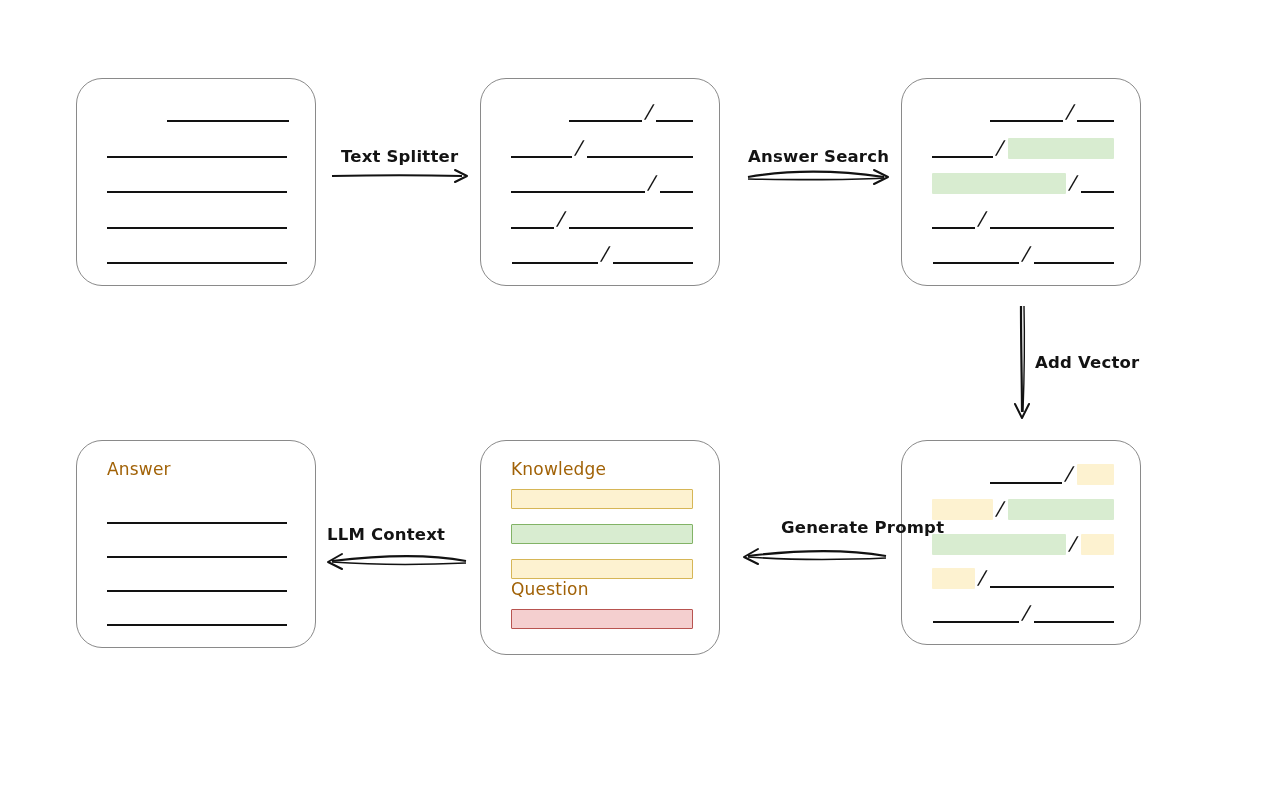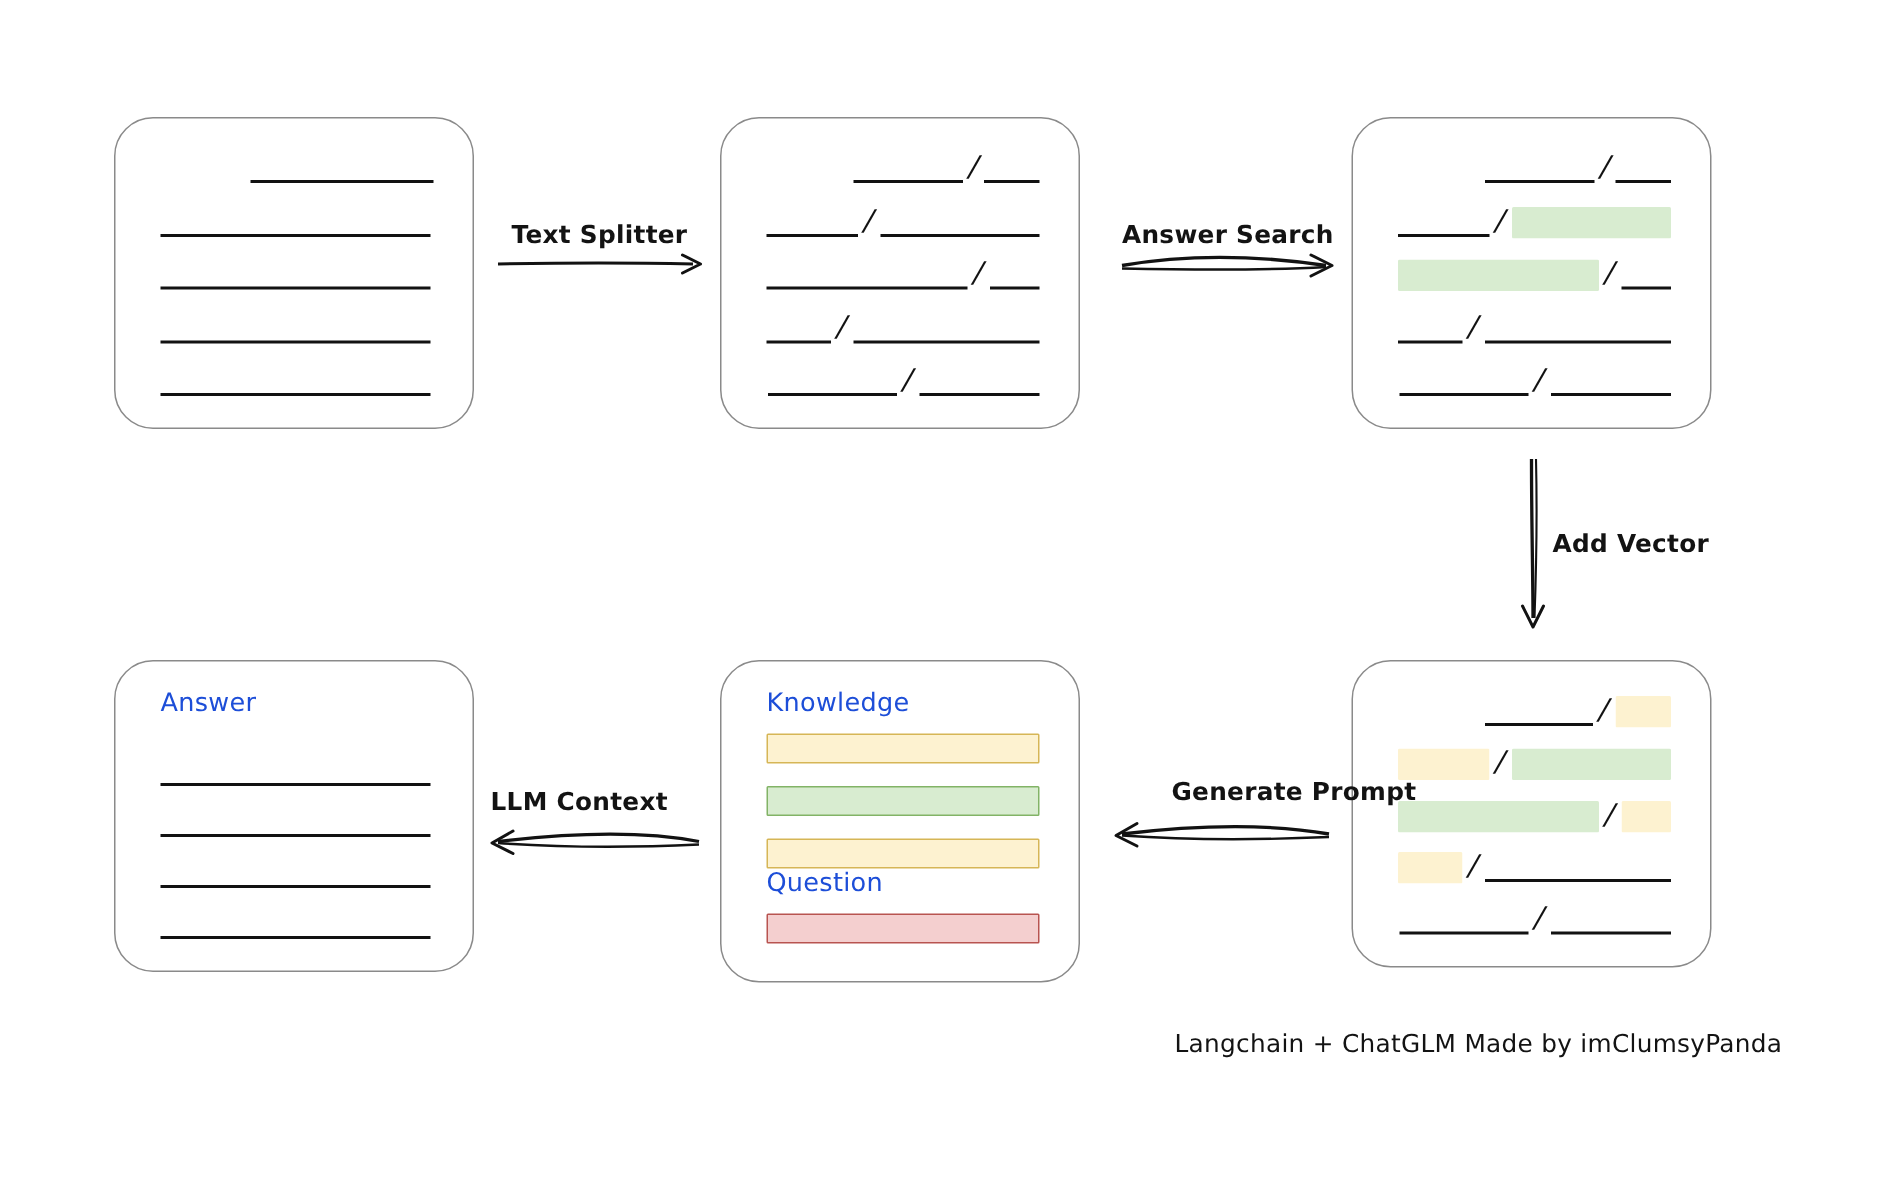--- a/index.html
+++ b/index.html
@@ -78,21 +78,21 @@
   }
   .hl-green  { background: #d8ecd0; border-color: #82b366; }
   .hl-yellow { background: #fdf2d0; border-color: #d6b656; }
   .spacer { flex: 0 0 auto; }
 
   
   .card-label {
     position: absolute;
     font-family: "DejaVu Sans", sans-serif;
     font-size: 17px;
-    color: #1d4ed8;
+    color: #a16207;
     letter-spacing: 0.2px;
     white-space: nowrap;
   }
 
   
   .bar {
     position: absolute;
     height: 20px;
     border-radius: 1px;
     border: 1.5px solid transparent;
@@ -281,21 +281,20 @@
         </div>
       </div>
   </div>
 
   <div class="edge-label" style="left:341px; top:147px;">Text Splitter</div>
   <div class="edge-label" style="left:748px; top:147px;">Answer Search</div>
   <div class="edge-label" style="left:1035px; top:353px;">Add Vector</div>
   <div class="edge-label" style="left:740px; top:518px;margin-left:41px;">Generate Prompt</div>
   <div class="edge-label" style="left:327px; top:525px;">LLM Context</div>
 
-  <div class="credit" style="left:783px; top:686px;">Langchain + ChatGLM Made by imClumsyPanda</div>
 
   <svg id="arrows" viewBox="0 0 1262 792">
 
     <g>
       <path d="M332,176 C380,175 420,175 462,176" fill="none" stroke="#121212" stroke-width="2"></path>
       <path d="M455,170 L467,176 L455,182" fill="none" stroke="#121212" stroke-width="2" stroke-linejoin="round" stroke-linecap="round"></path>
     </g>
 
     <g>
       <path d="M748,177 C800,168 850,172 884,177" fill="none" stroke="#121212" stroke-width="2.2"></path>

